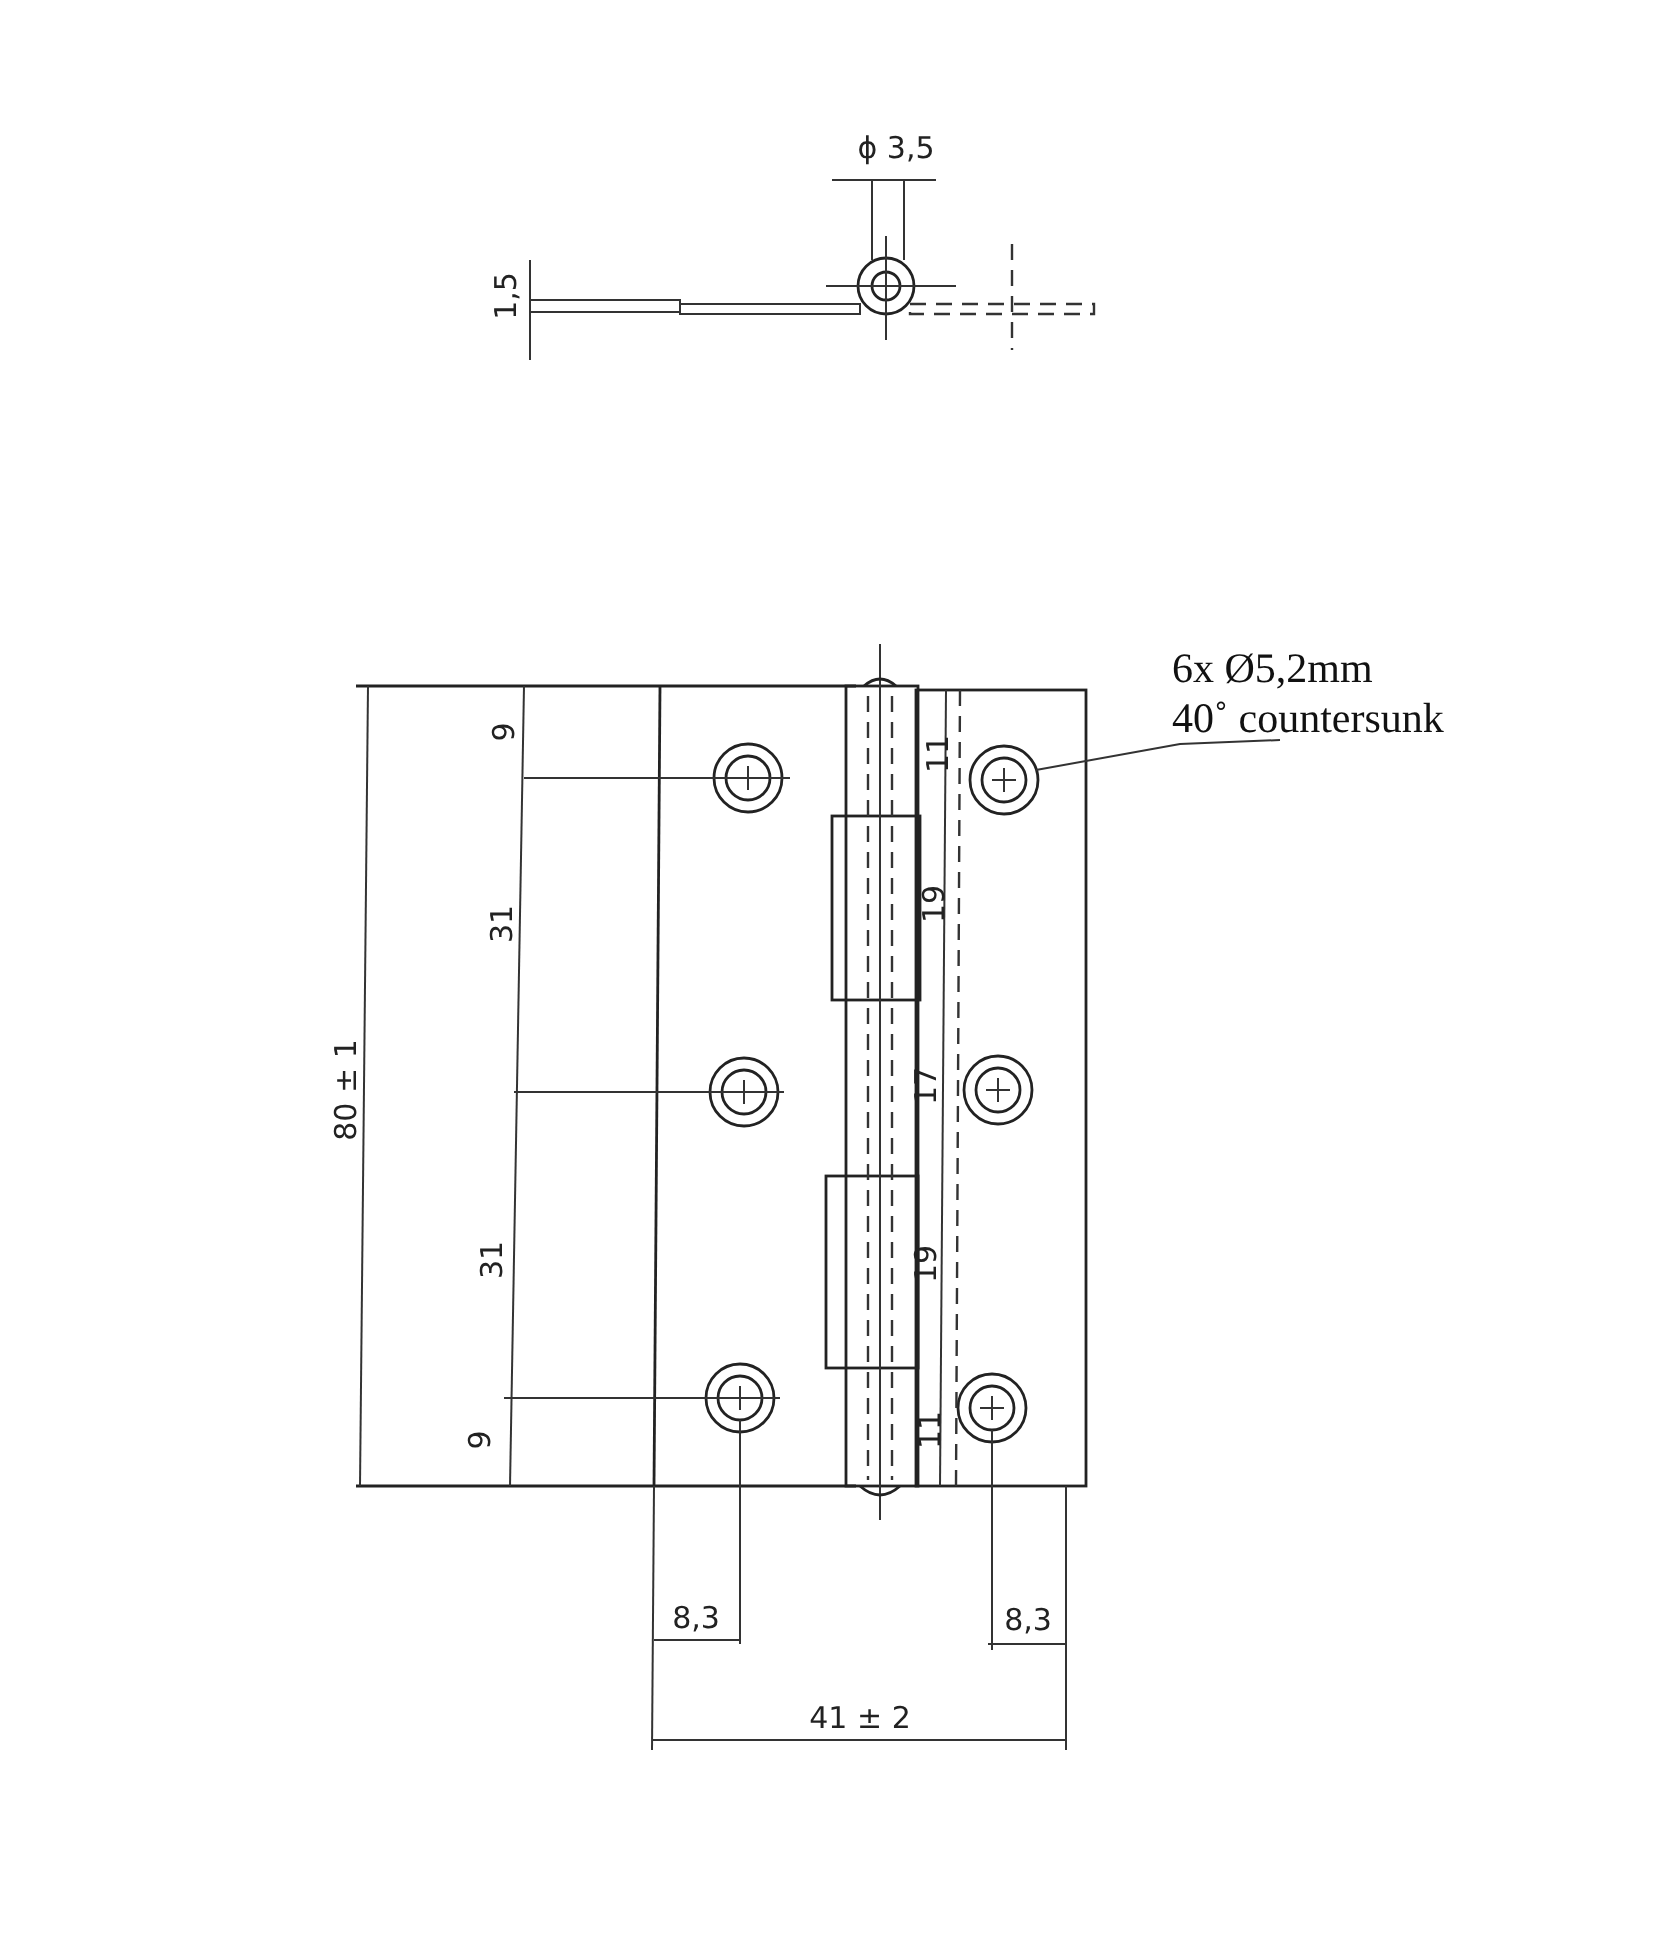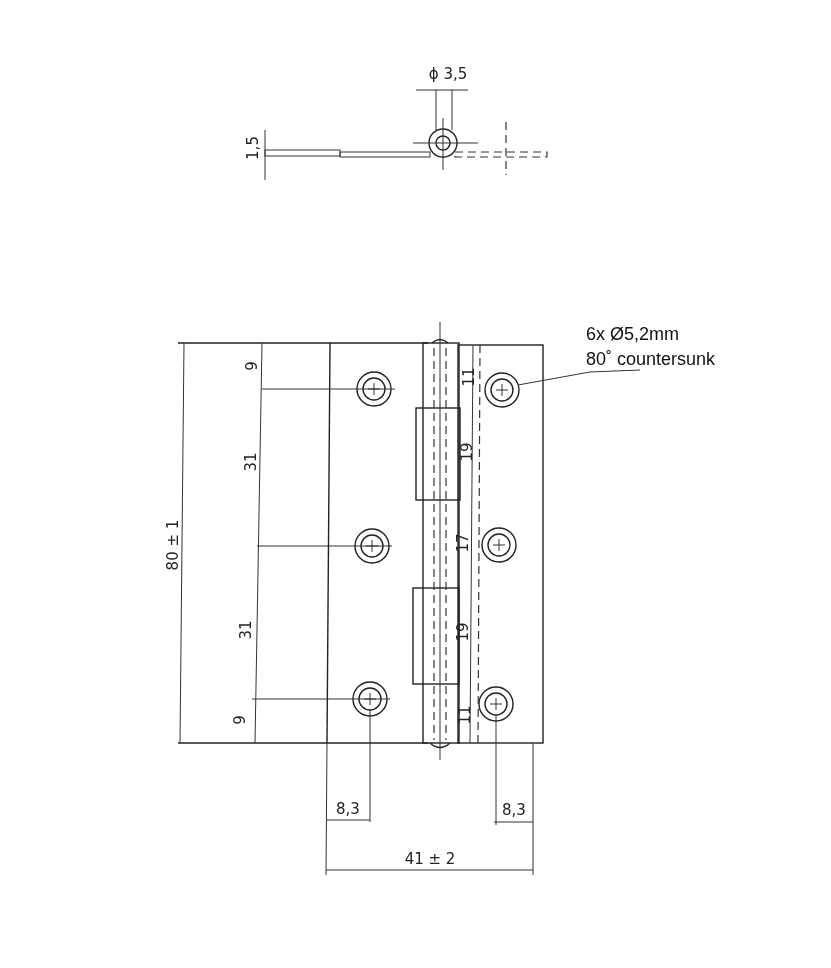--- a/index.html
+++ b/index.html
@@ -2,21 +2,21 @@
 <html><head>
 <meta charset="utf-8">
 <style>
   html, body { margin:0; padding:0; background:#ffffff; }
   body { width:831px; height:968px; position:relative; overflow:hidden; font-family:"DejaVu Sans", sans-serif; }
   svg { position:absolute; left:0; top:0; }
   .ln { stroke:#222; stroke-width:1.4; fill:none; }
   .thin { stroke:#333; stroke-width:1; fill:none; }
   .dash { stroke:#333; stroke-width:1.2; fill:none; stroke-dasharray:8 5; }
   .dim { font-family:"DejaVu Sans", sans-serif; font-size:15px; fill:#222; }
-  .note { position:absolute; left:586px; top:322px; font-family:Liberation Sans, sans-serif; font-size:18px; color:#111; line-height:25px; }
+  .note { position:absolute; left:586px; top:322px; font-family:Liberation Serif, serif; font-size:21px; color:#111; line-height:25px; }
 </style>
 </head>
 <body>
 
 <svg width="831" height="968" viewBox="0 0 831 968">
 
   <g>
     <rect x="265" y="150" width="75" height="6" class="thin"></rect>
     <rect x="340" y="152" width="90" height="5" class="thin"></rect>
     <rect x="455" y="152" width="92" height="5" class="dash"></rect>
@@ -117,14 +117,14 @@
     <text class="dim" transform="translate(468,632) rotate(-90)" text-anchor="middle" font-size="13">19</text>
     <text class="dim" transform="translate(470,715) rotate(-90)" text-anchor="middle" font-size="12">11</text>
     <text class="dim" x="348" y="814" text-anchor="middle">8,3</text>
     <text class="dim" x="514" y="815" text-anchor="middle">8,3</text>
     <text class="dim" x="430" y="864" text-anchor="middle">41 ± 2</text>
   </g>
 </svg>
 
 <div class="note">
   <div>6x Ø5,2mm</div>
-  <div>80˚ countersunk</div>
+  <div>40˚ countersunk</div>
 </div>
 
 </body></html>

